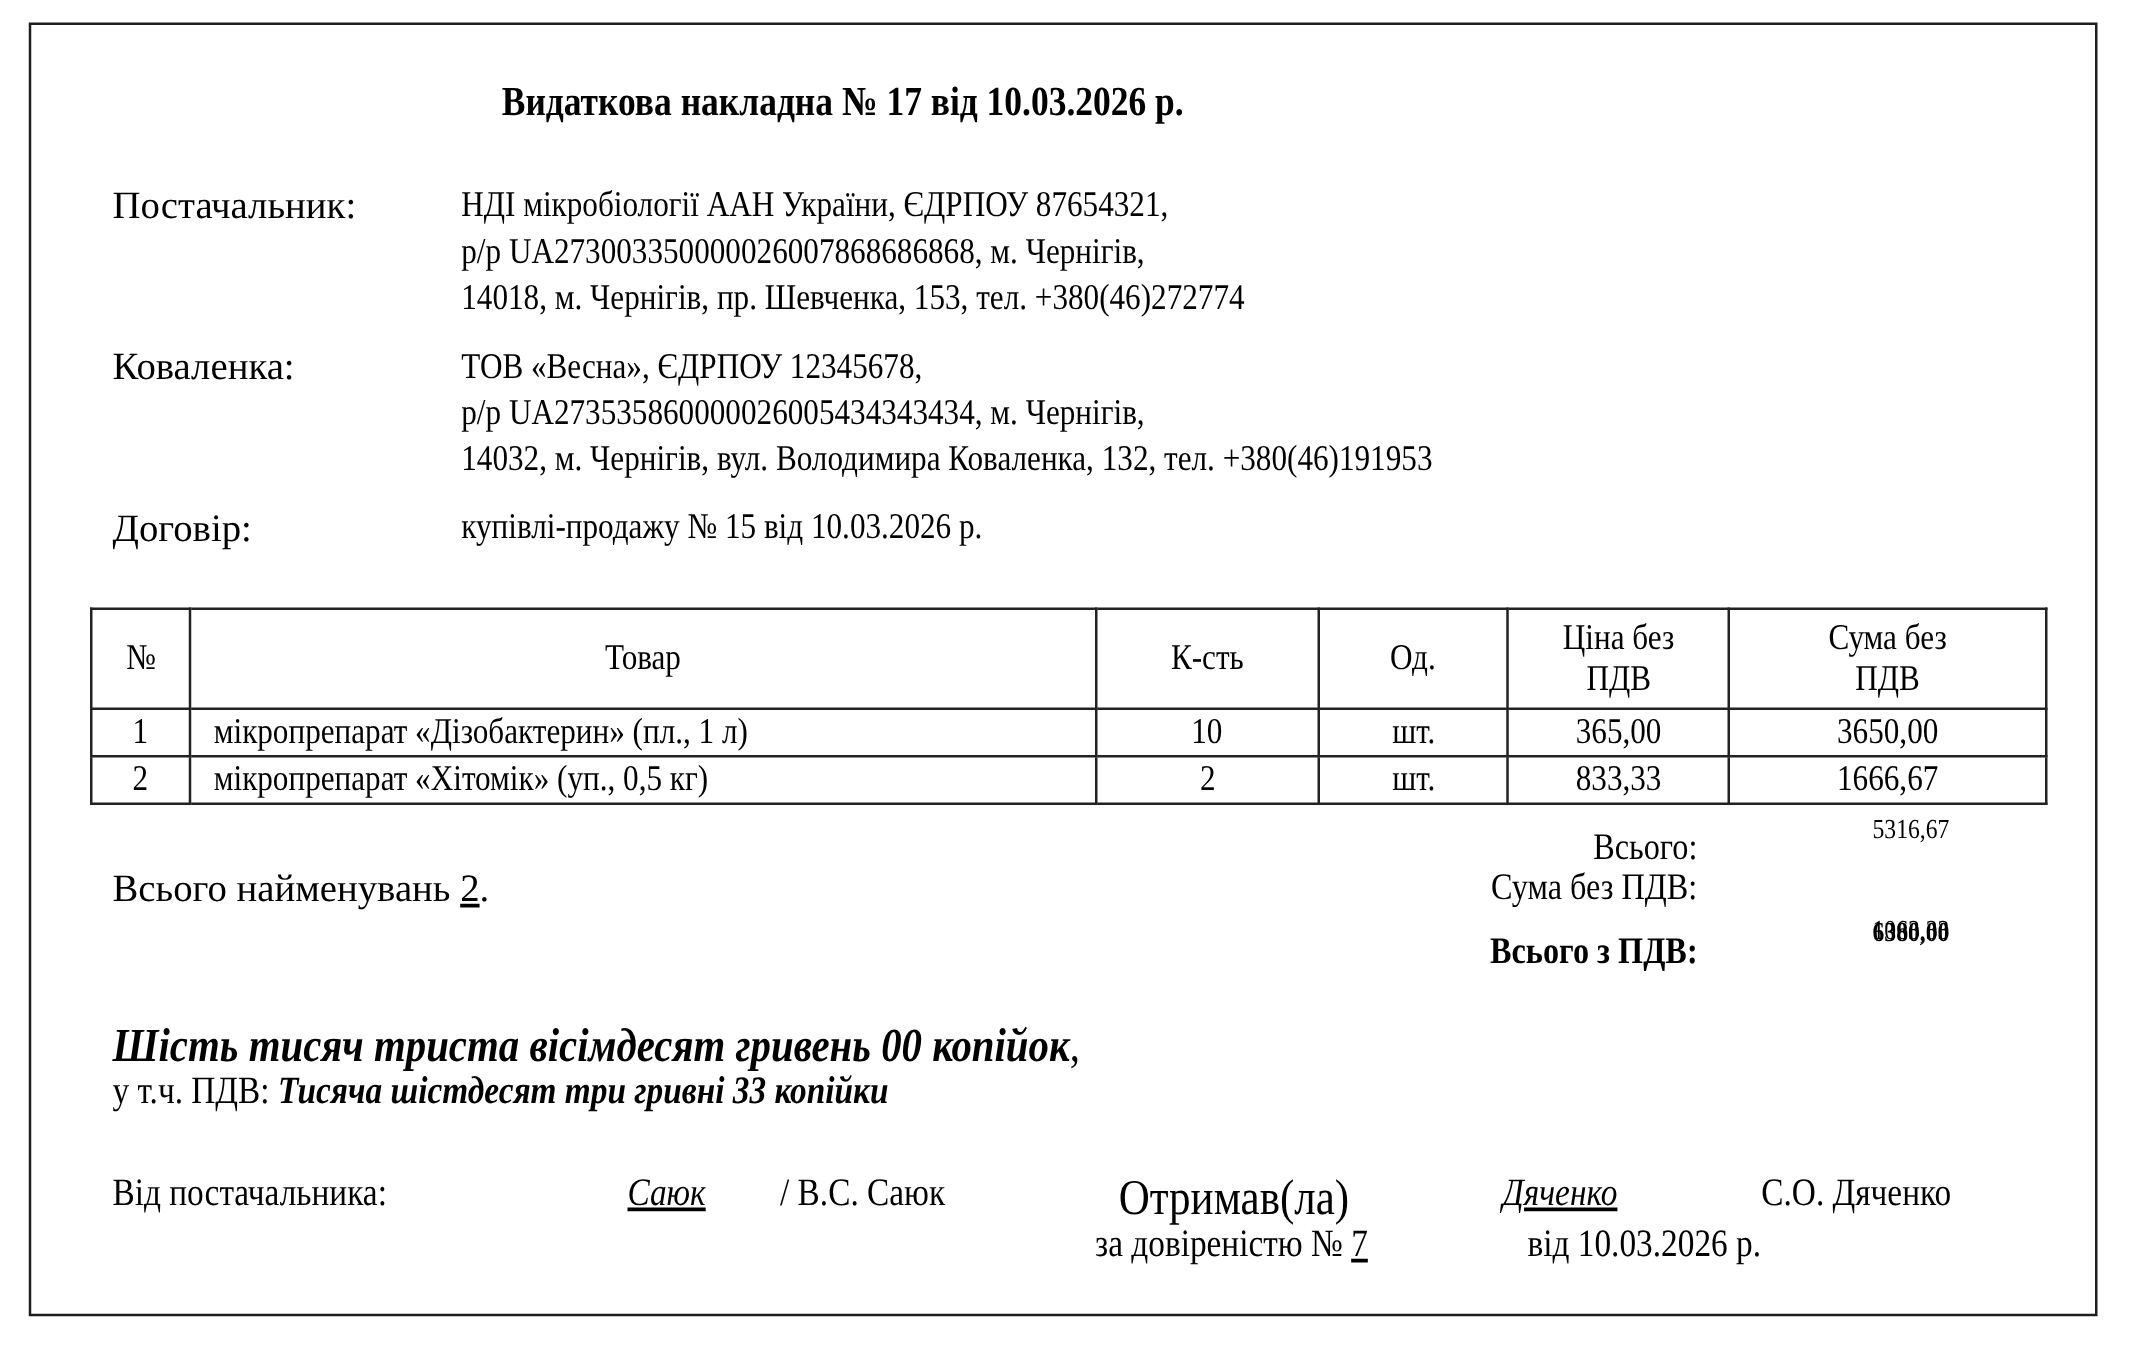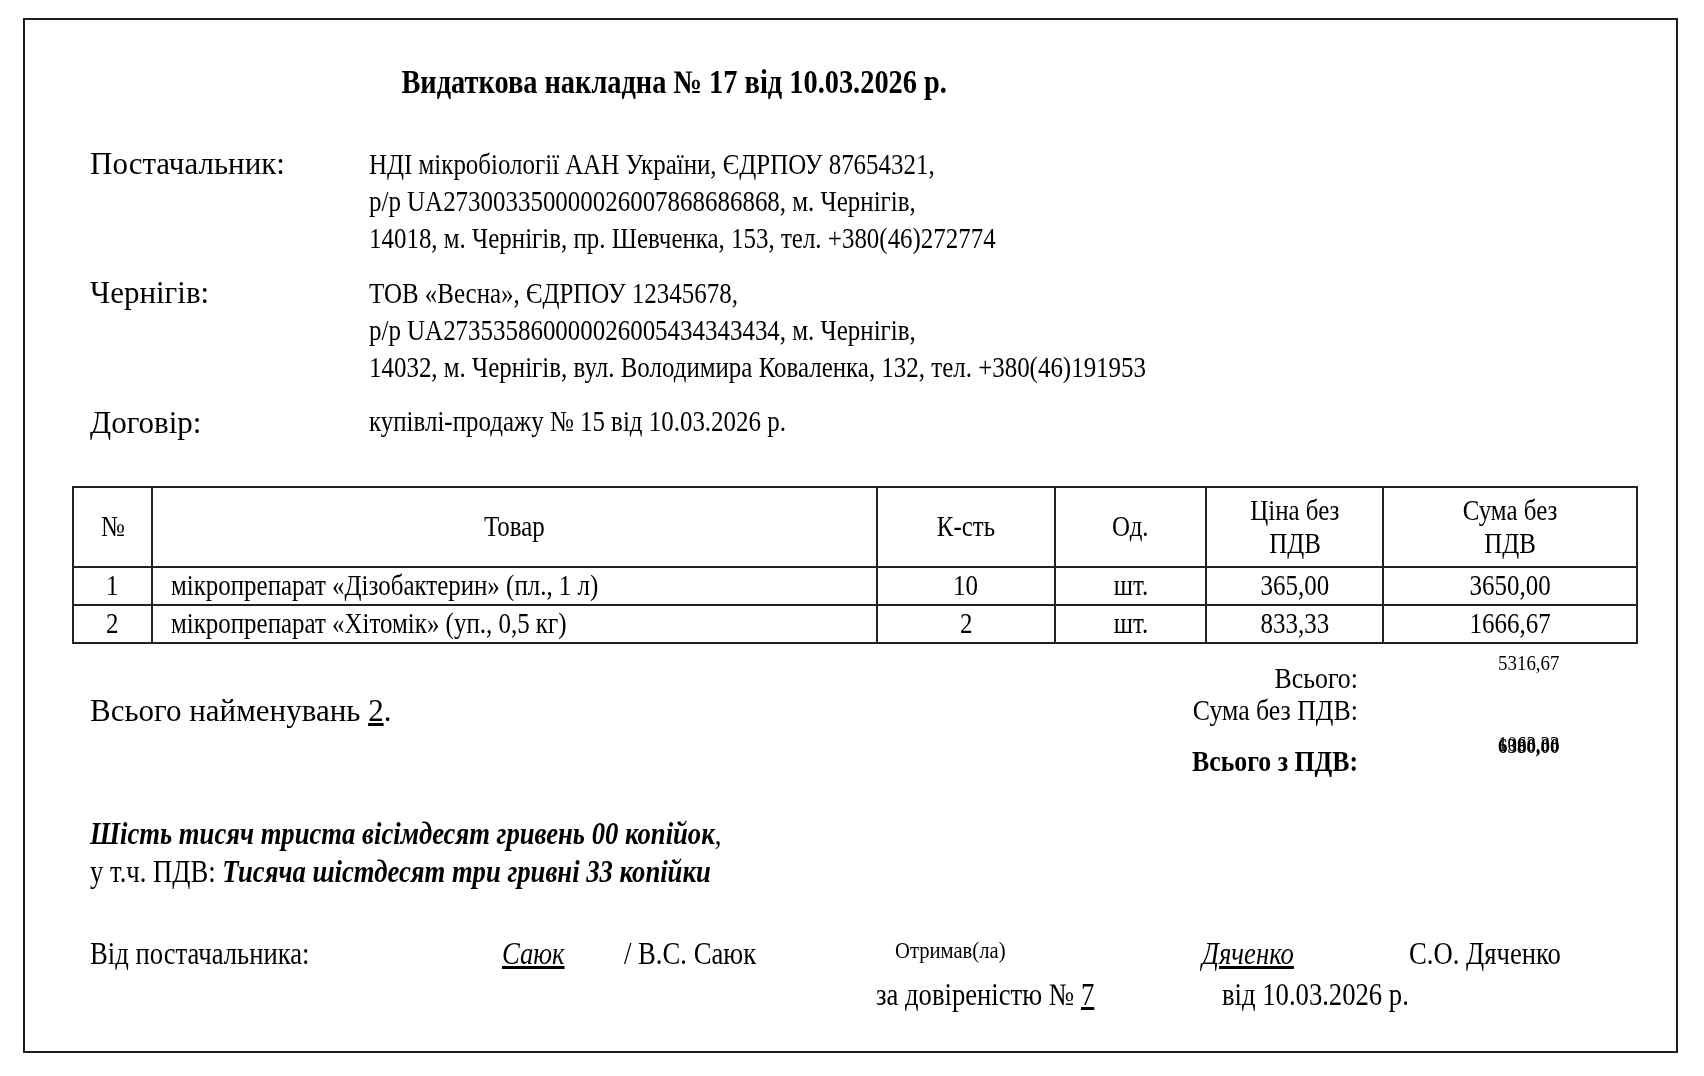--- a/index.html
+++ b/index.html
@@ -33,21 +33,21 @@
 
 <div class="frame"></div>
 
 <div class="abs title"><span>Видаткова накладна № 17 від 10.03.2026 р.</span></div>
 
 <div class="abs lbl" style="top:148px">Постачальник:</div>
 <div class="abs val" style="top:150px"><span class="cond">НДІ мікробіології ААН України, ЄДРПОУ 87654321,</span></div>
 <div class="abs val" style="top:187px"><span class="cond">р/р UA273003350000026007868686868, м. Чернігів,</span></div>
 <div class="abs val" style="top:224px"><span class="cond">14018, м. Чернігів, пр. Шевченка, 153, тел. +380(46)272774</span></div>
 
-<div class="abs lbl" style="top:277px">Чернігів:</div>
+<div class="abs lbl" style="top:277px">Коваленка:</div>
 <div class="abs val" style="top:279px"><span class="cond">ТОВ «Весна», ЄДРПОУ 12345678,</span></div>
 <div class="abs val" style="top:316px"><span class="cond">р/р UA273535860000026005434343434, м. Чернігів,</span></div>
 <div class="abs val" style="top:353px"><span class="cond">14032, м. Чернігів, вул. Володимира Коваленка, 132, тел. +380(46)191953</span></div>
 
 <div class="abs lbl" style="top:407px">Договір:</div>
 <div class="abs val" style="top:407px"><span class="cond">купівлі-продажу № 15 від 10.03.2026 р.</span></div>
 
 <table class="items">
   <colgroup>
     <col style="width:79px">
@@ -89,25 +89,25 @@
 
 <div class="abs sum-lbl" style="top:652px"><span class="cond-r">Всього:</span></div>
 <div class="abs sum-val" style="top:652px"><span class="cond-r">5316,67</span></div>
 <div class="abs sum-lbl" style="top:684px"><span class="cond-r">Сума без ПДВ:</span></div>
 <div class="abs sum-val" style="top:733px"><span class="cond-r">1063,33</span></div>
 <div class="abs sum-lbl bold" style="top:735px"><span class="cond-r">Всього з ПДВ:</span></div>
 <div class="abs sum-val bold" style="top:735px"><span class="cond-r">6380,00</span></div>
 
 <div class="abs lbl" style="top:695px"><span>Всього найменувань </span><span class="u">2</span><span>.</span></div>
 
-<div class="abs" style="left:90px; top:818px; font-size:31px;"><span class="cond"><span class="bold ital">Шість тисяч триста вісімдесят гривень 00 копійок</span><span>,</span></span></div>
+<div class="abs" style="left:90px; top:818px; font-size:38px;"><span class="cond"><span class="bold ital">Шість тисяч триста вісімдесят гривень 00 копійок</span><span>,</span></span></div>
 <div class="abs" style="left:90px; top:856px; font-size:31px;"><span class="cond"><span>у т.ч. ПДВ: </span><span class="bold ital">Тисяча шістдесят три гривні 33 копійки</span></span></div>
 
 <div class="abs lbl" style="top:938px"><span class="cond">Від постачальника:</span></div>
 <div class="abs" style="left:502px; top:938px; font-size:31px;"><span class="cond ital u">Саюк</span></div>
 <div class="abs" style="left:624px; top:938px; font-size:31px;"><span class="cond">/ В.С. Саюк</span></div>
 
-<div class="abs" style="left:895px; top:938px; font-size:24px;"><span class="cond">Отримав(ла)</span></div>
+<div class="abs" style="left:895px; top:938px; font-size:40px;"><span class="cond">Отримав(ла)</span></div>
 <div class="abs" style="left:1202px; top:938px; font-size:31px;"><span class="cond ital u">Дяченко</span></div>
 <div class="abs" style="left:1398px; top:938px; font-size:31px;margin-left:11px;"><span class="cond">С.О. Дяченко</span></div>
 
 <div class="abs" style="left:876px; top:979px; font-size:31px;text-align:right;"><span class="cond"><span>за довіреністю № </span><span class="u">7</span></span></div>
 <div class="abs" style="left:1222px; top:979px; font-size:31px;"><span class="cond">від 10.03.2026 р.</span></div>
 
 </body></html>

